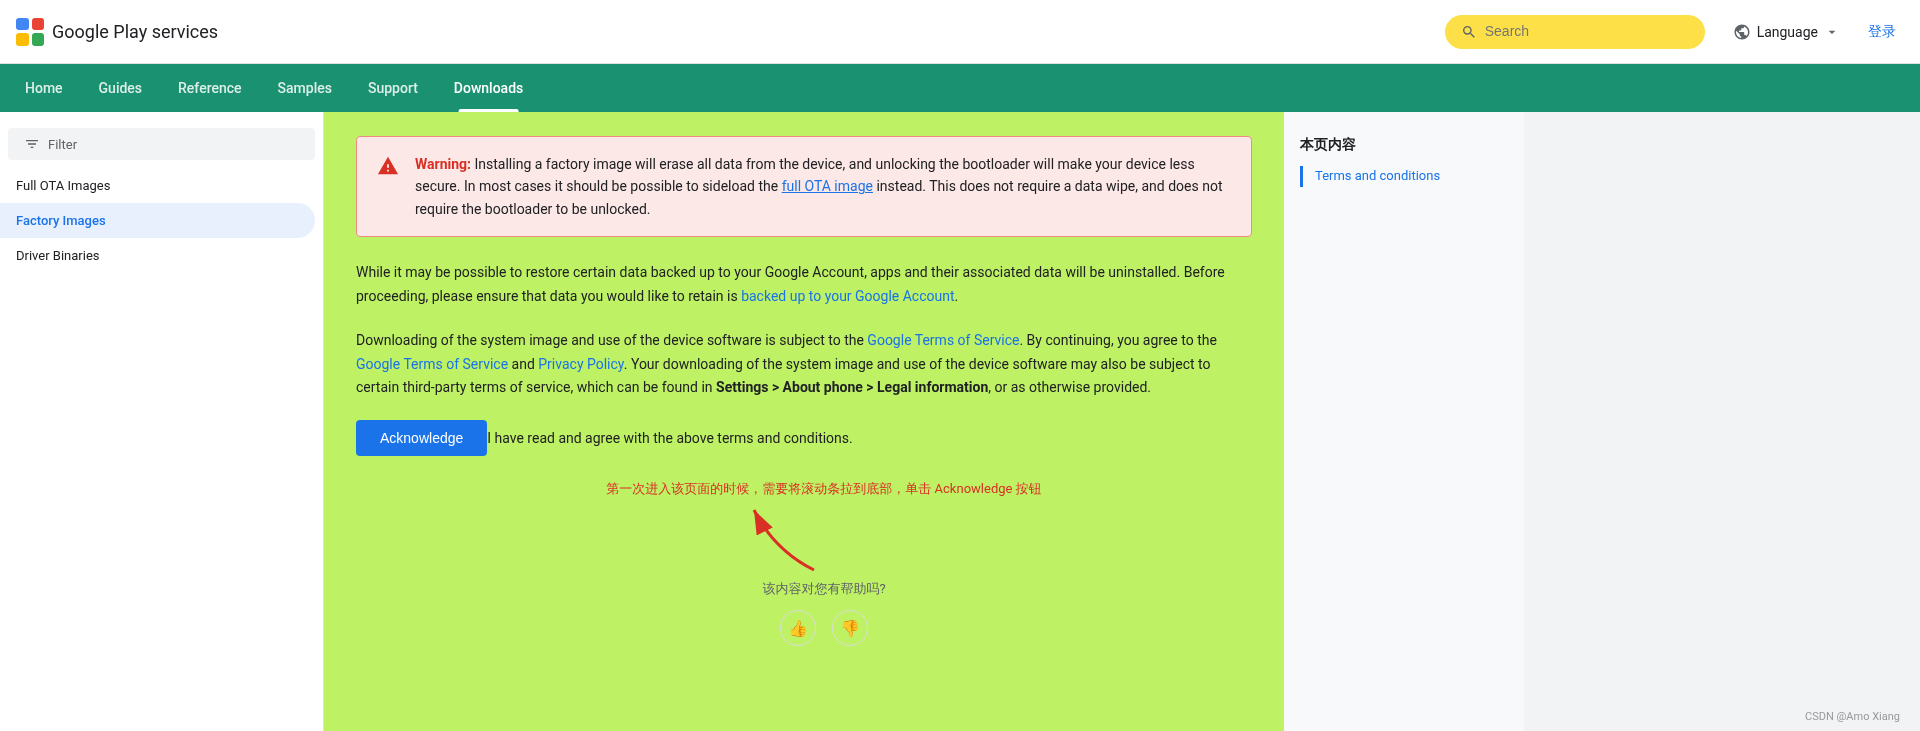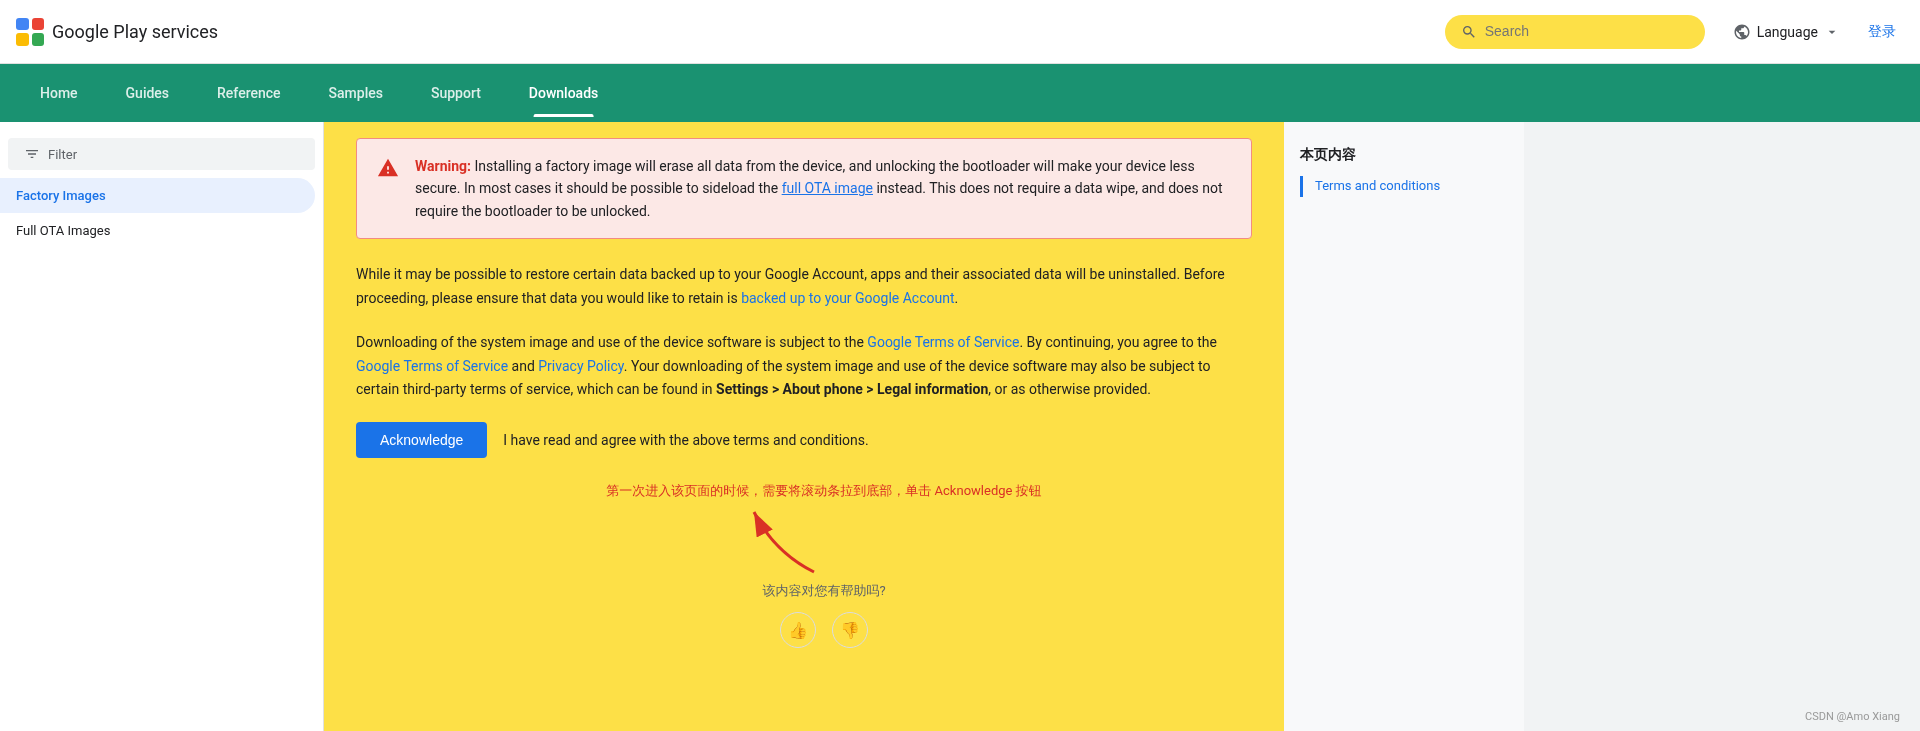--- a/index.html
+++ b/index.html
@@ -62,25 +62,25 @@
       color: #1a73e8;
       font-size: 14px;
       font-weight: 500;
       cursor: pointer;
       padding: 8px;
     }
 
     
     .nav-bar {
       background: #1a9271;
-      height: 58px;
-      display: flex;
-      align-items: center;
-      padding: 0 24px;
-      gap: 16px;
+      height: 48px;
+      display: flex;
+      align-items: center;
+      padding: 0 9px;
+      gap: 4px;
     }
     .nav-item {
       color: rgba(255,255,255,0.85);
       font-size: 14px;
       font-weight: 500;
       padding: 0 16px;
       height: 48px;
       display: flex;
       align-items: center;
       cursor: pointer;
@@ -138,22 +138,22 @@
     }
     .sidebar-item.active {
       background: #e8f0fe;
       color: #1a73e8;
       font-weight: 500;
     }
 
     
     .content-area {
       flex: 1;
-      padding: 16px 32px;
-      background: #fde047;
+      padding: 24px 32px;
+      background: #bef264;
       max-width: 960px;
     }
 
     
     .warning-box {
       background: #fce8e6;
       border: 1px solid #f28b82;
       border-radius: 4px;
       padding: 16px 20px;
       display: flex;
@@ -188,21 +188,20 @@
     }
     .body-text a {
       color: #1a73e8;
       text-decoration: none;
     }
 
     
     .acknowledge-row {
       display: flex;
       align-items: center;
-      gap: 16px;
       margin-top: 8px;
       margin-bottom: 24px;
     }
     .acknowledge-btn {
       background: #1a73e8;
       color: #fff;
       border: none;
       border-radius: 4px;
       padding: 10px 24px;
       font-size: 14px;
@@ -336,22 +335,23 @@
 
 <div class="main-layout">
 
   <aside class="sidebar">
     <div class="filter-bar">
       <svg width="16" height="16" viewBox="0 0 24 24" fill="#5f6368">
           <path d="M10 18h4v-2h-4v2zM3 6v2h18V6H3zm3 7h12v-2H6v2z"></path>
         </svg>
       <span>Filter</span>
     </div>
+    <div class="sidebar-item">Full OTA Images</div>
     <div class="sidebar-item active">Factory Images</div>
-    <div class="sidebar-item">Full OTA Images</div>
+    <div class="sidebar-item">Driver Binaries</div>
   </aside>
 
   <main class="content-area">
 
     <div class="warning-box">
       <div class="warning-icon">
         <svg width="22" height="22" viewBox="0 0 24 24" fill="#d93025">
             <path d="M1 21h22L12 2 1 21zm12-3h-2v-2h2v2zm0-4h-2v-4h2v4z"></path>
           </svg>
       </div>

